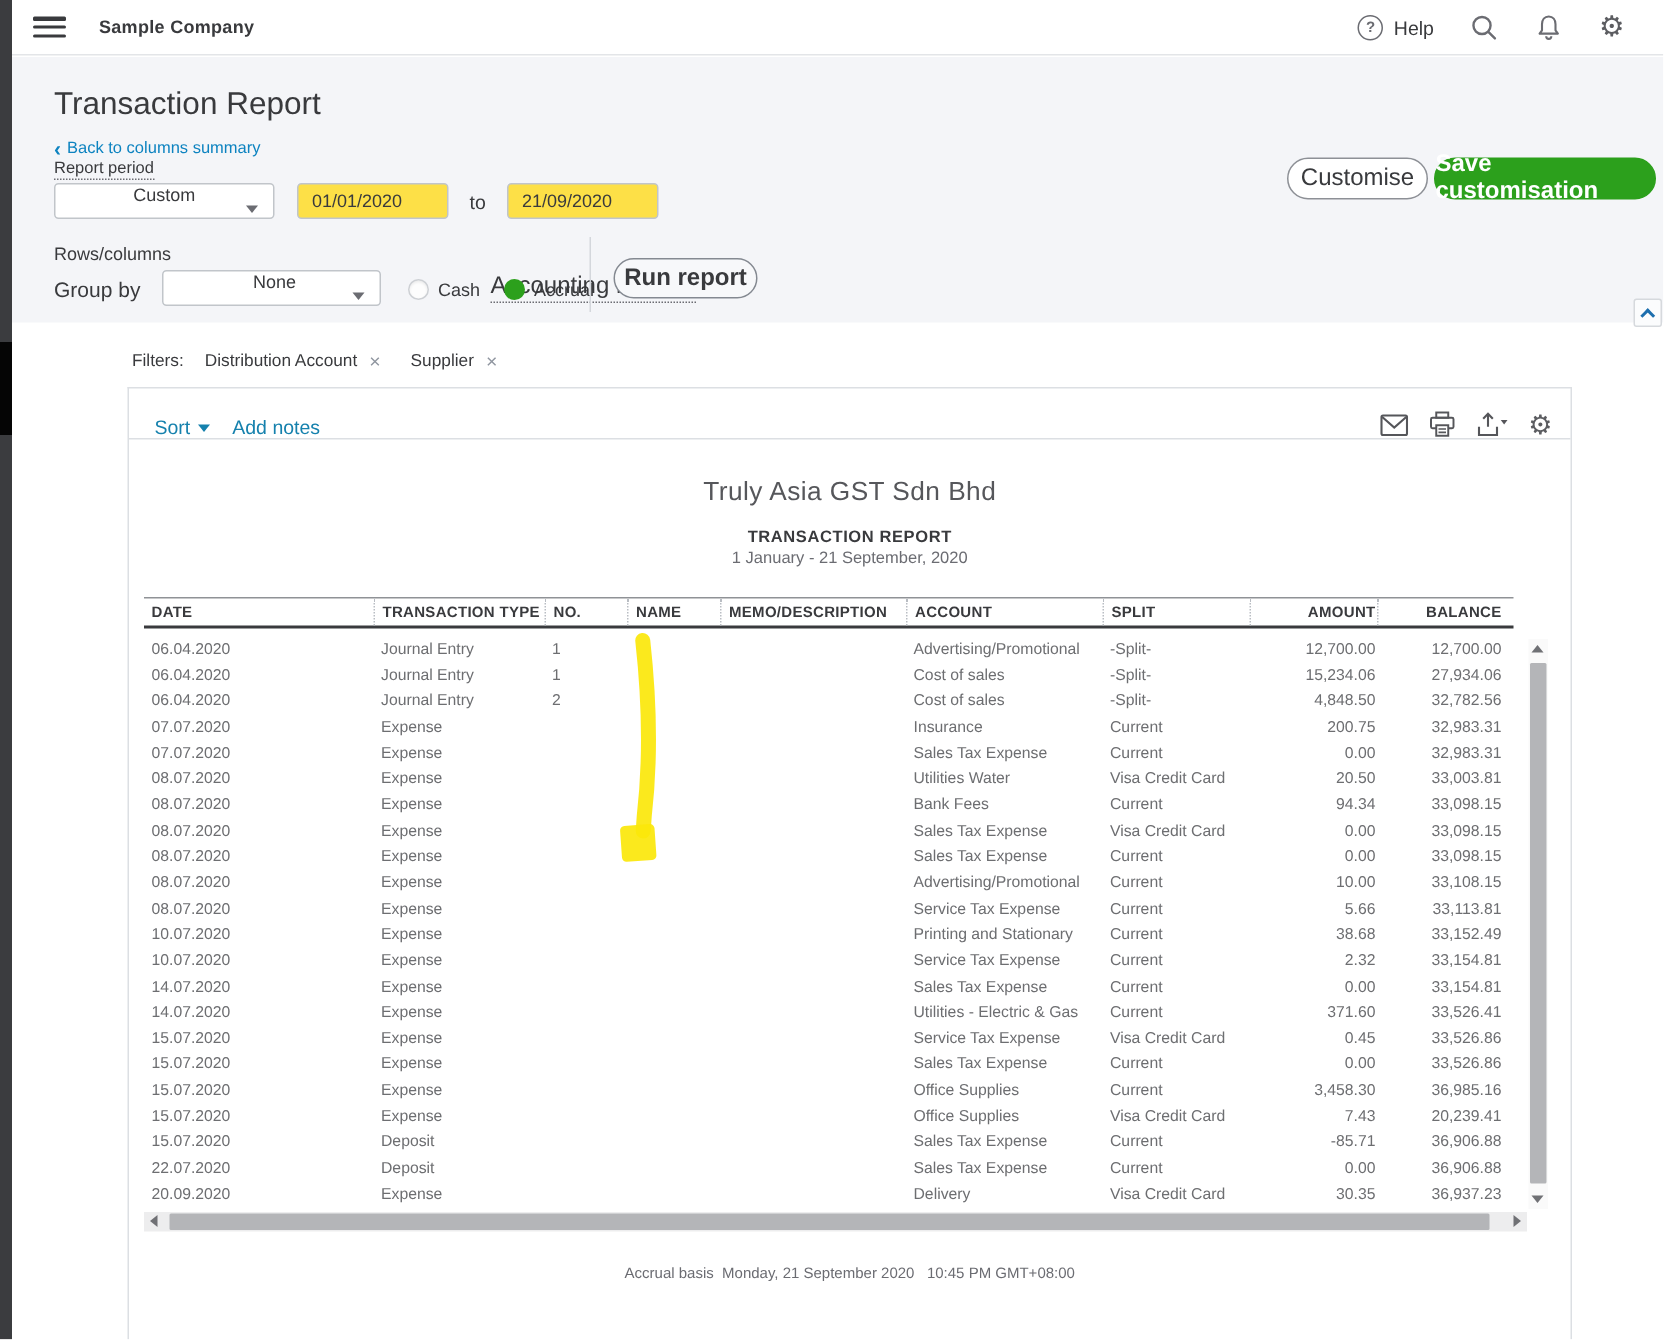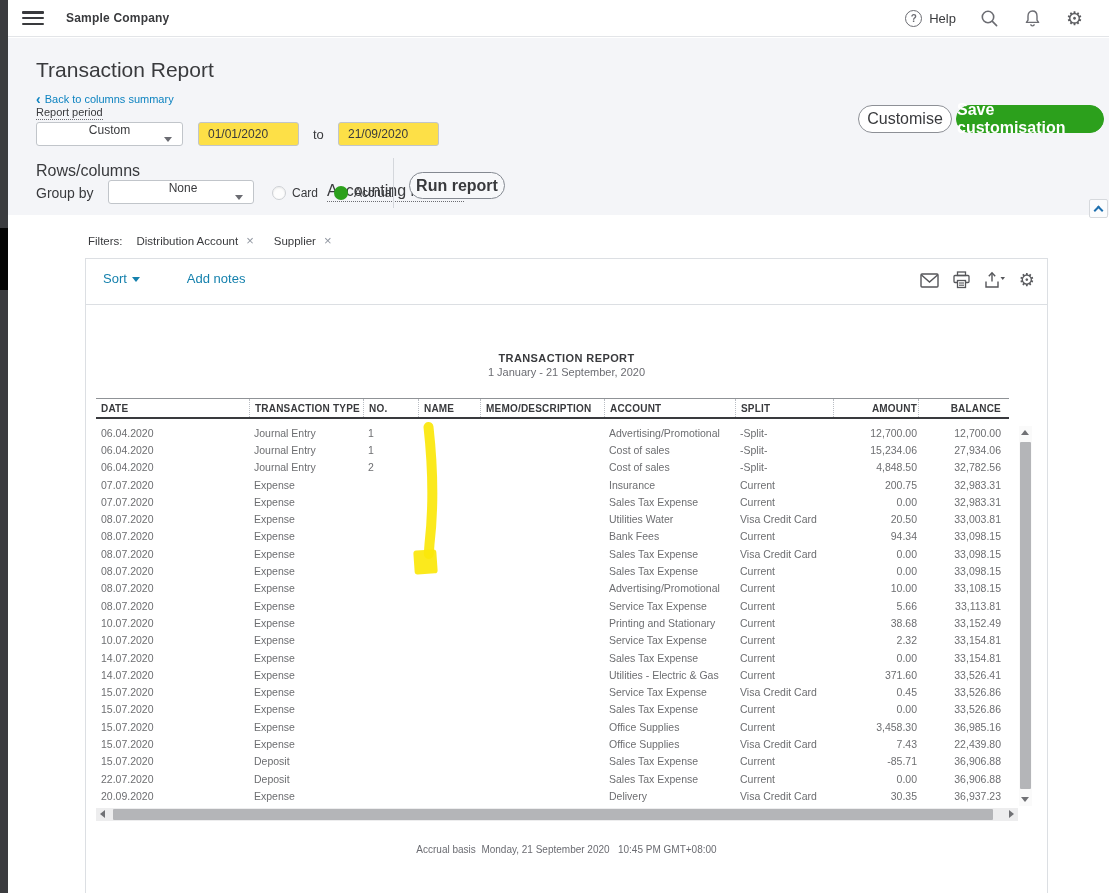--- a/index.html
+++ b/index.html
@@ -32,40 +32,40 @@
   .sel { position:absolute; height:24px; background:#fff; border:1px solid #c1c5ca; border-radius:3px; display:flex; align-items:center; padding:0 10px; font-size:12px; color:#393a3d; cursor:pointer;flex-direction:column; }
   .sel .caret { margin-left:auto; width:0; height:0; border-left:4px solid transparent; border-right:4px solid transparent; border-top:5px solid #6b6c72; }
   .sel-period { left:28px; top:84px; width:147px; }
   .date-input { position:absolute; top:84px; height:24px; width:101px; border:1px solid #c1c5ca; border-radius:3px; background:#fde047; font-size:12px; color:#393a3d; padding:0 9px; font-family:"Liberation Sans",sans-serif; }
   .date-from { left:190px; }
   .date-to { left:330px; }
   .to-label { position:absolute; left:305px; top:89px; font-size:13px; color:#393a3d; }
   .btn-pill { position:absolute; height:28px; border-radius:14px; display:flex; align-items:center; justify-content:center; font-size:16px; cursor:pointer; }
   .btn-customise { left:850px; top:67px; width:94px; background:#fff; border:1px solid #8d9096; color:#393a3d; }
   .btn-save { left:948px; top:67px; width:148px; background:#2ca01c; border:1px solid #2ca01c; color:#fff; font-weight:700; }
-  .rowscols-label { position:absolute; left:28px; top:124px; font-size:16px; color:#393a3d; }
+  .rowscols-label { position:absolute; left:28px; top:124px; font-size:12px; color:#393a3d; }
   .acct-label { position:absolute; left:319px; top:124px; font-size:16px; color:#393a3d; border-bottom:1px dotted #6b6c72; padding-bottom:1px;margin-top:20px; }
   .groupby-text { position:absolute; left:28px; top:147px; font-size:14px; color:#393a3d; }
   .sel-groupby { left:100px; top:142px; width:146px;padding-left:14px; }
   .radio-row { position:absolute; left:264px; top:148px; display:flex; align-items:center; gap:16px; }
   .radio { display:flex; align-items:center; gap:6px; font-size:12px; color:#393a3d; cursor:pointer; }
   .radio-dot-off { width:14px; height:14px; border-radius:50%; background:#fdfdfd; border:1px solid #cdd0d4; box-shadow:inset 0 1px 2px rgba(0,0,0,.08); }
   .radio-dot-on { width:14px; height:14px; border-radius:50%; background:#2ca01c; }
   .vdivider { position:absolute; left:385px; top:120px; height:50px; border-left:1px solid #d4d7dc; }
   .btn-run { left:401px; top:134px; width:96px; height:27px; background:#f7f8fa; border:1px solid #848991; color:#393a3d; font-weight:700; }
 
   
   .filters-row { position:absolute; left:88px; top:234px; display:flex; align-items:center; font-size:11.5px; color:#393a3d; }
   .filters-label { margin-right:14px; }
   .chip { display:flex; align-items:center; gap:8px; margin-right:20px; }
   .chip-x { color:#9096a0; font-size:13px; cursor:pointer; line-height:1; }
 
   
   .panel { position:absolute; left:85px; top:258px; width:963px; height:635px; background:#fff; border:1px solid #dcdfe3; border-bottom:none; }
-  .toolbar { position:absolute; left:0; top:12px; width:100%; height:34px; border-bottom:1px solid #dcdfe3; display:flex; align-items:flex-start; padding:0 12px 0 17px;gap:32px; }
+  .toolbar { position:absolute; left:0; top:0; width:100%; height:34px; border-bottom:1px solid #dcdfe3; display:flex; align-items:flex-end; padding:0 12px 0 17px; }
   .sort-link { display:flex; align-items:center; gap:5px; font-size:13px; color:#1581ad; cursor:pointer; }
   .sort-caret { width:0; height:0; border-left:4px solid transparent; border-right:4px solid transparent; border-top:5px solid #1581ad; margin-top:2px; }
   .addnotes-link { margin-left:15px; font-size:13px; color:#1581ad; cursor:pointer; }
   .toolbar-icons { margin-left:auto; display:flex; align-items:center; gap:13px; }
   .toolbar-icons .gear-glyph { font-size:18px; }
 
   .rpt-company { position:absolute; left:0; top:58px; width:100%; text-align:center; font-size:17.5px; color:#56575b; letter-spacing:.3px; }
   .rpt-title { position:absolute; left:0; top:93px; width:100%; text-align:center; font-size:11px; font-weight:700; color:#393a3d; letter-spacing:.4px; }
   .rpt-period { position:absolute; left:0; top:107px; width:100%; text-align:center; font-size:11px; color:#6b6c72; }
 
@@ -168,21 +168,21 @@
 
     <div class="groupby-text">Group by</div>
     <div class="sel sel-groupby">
       <span>None</span>
       <span class="caret"></span>
     </div>
 
     <div class="radio-row">
       <div class="radio">
         <span class="radio-dot-off"></span>
-        <span>Card</span>
+        <span>Cash</span>
       </div>
       <div class="radio">
         <span class="radio-dot-on"></span>
         <span>Accrual</span>
       </div>
     </div>
     <div class="vdivider"></div>
     <div class="btn-pill btn-run">Run report</div>
   </div>
 
@@ -228,20 +228,21 @@
               <polyline points="2,10.5 2,16 14,16 14,10.5" fill="none" stroke="#55565a" stroke-width="1.4"></polyline>
               <polygon points="16.5,6 21,6 18.75,9" fill="#55565a"></polygon>
             </svg>
         </div>
         <div class="icon-btn">
             <span class="gear-glyph">⚙</span>
           </div>
       </div>
     </div>
 
+    <div class="rpt-company">Truly Asia GST Sdn Bhd</div>
     <div class="rpt-title">TRANSACTION REPORT</div>
     <div class="rpt-period">1 January - 21 September, 2020</div>
 
     <div class="thead">
         <div class="hc c1">DATE</div>
         <div class="hc c2">TRANSACTION TYPE</div>
         <div class="hc c3">NO.</div>
         <div class="hc c4">NAME</div>
         <div class="hc c5">MEMO/DESCRIPTION</div>
         <div class="hc c6">ACCOUNT</div>
@@ -450,21 +451,21 @@
         </div>
         <div class="trow">
           <div class="tcell c1">15.07.2020</div>
           <div class="tcell c2">Expense</div>
           <div class="tcell c3"></div>
           <div class="tcell c4"></div>
           <div class="tcell c5"></div>
           <div class="tcell c6">Office Supplies</div>
           <div class="tcell c7">Visa Credit Card</div>
           <div class="tcell c8">7.43</div>
-          <div class="tcell c9">22,439.80</div>
+          <div class="tcell c9">20,239.41</div>
         </div>
         <div class="trow">
           <div class="tcell c1">15.07.2020</div>
           <div class="tcell c2">Deposit</div>
           <div class="tcell c3"></div>
           <div class="tcell c4"></div>
           <div class="tcell c5"></div>
           <div class="tcell c6">Sales Tax Expense</div>
           <div class="tcell c7">Current</div>
           <div class="tcell c8">-85.71</div>

